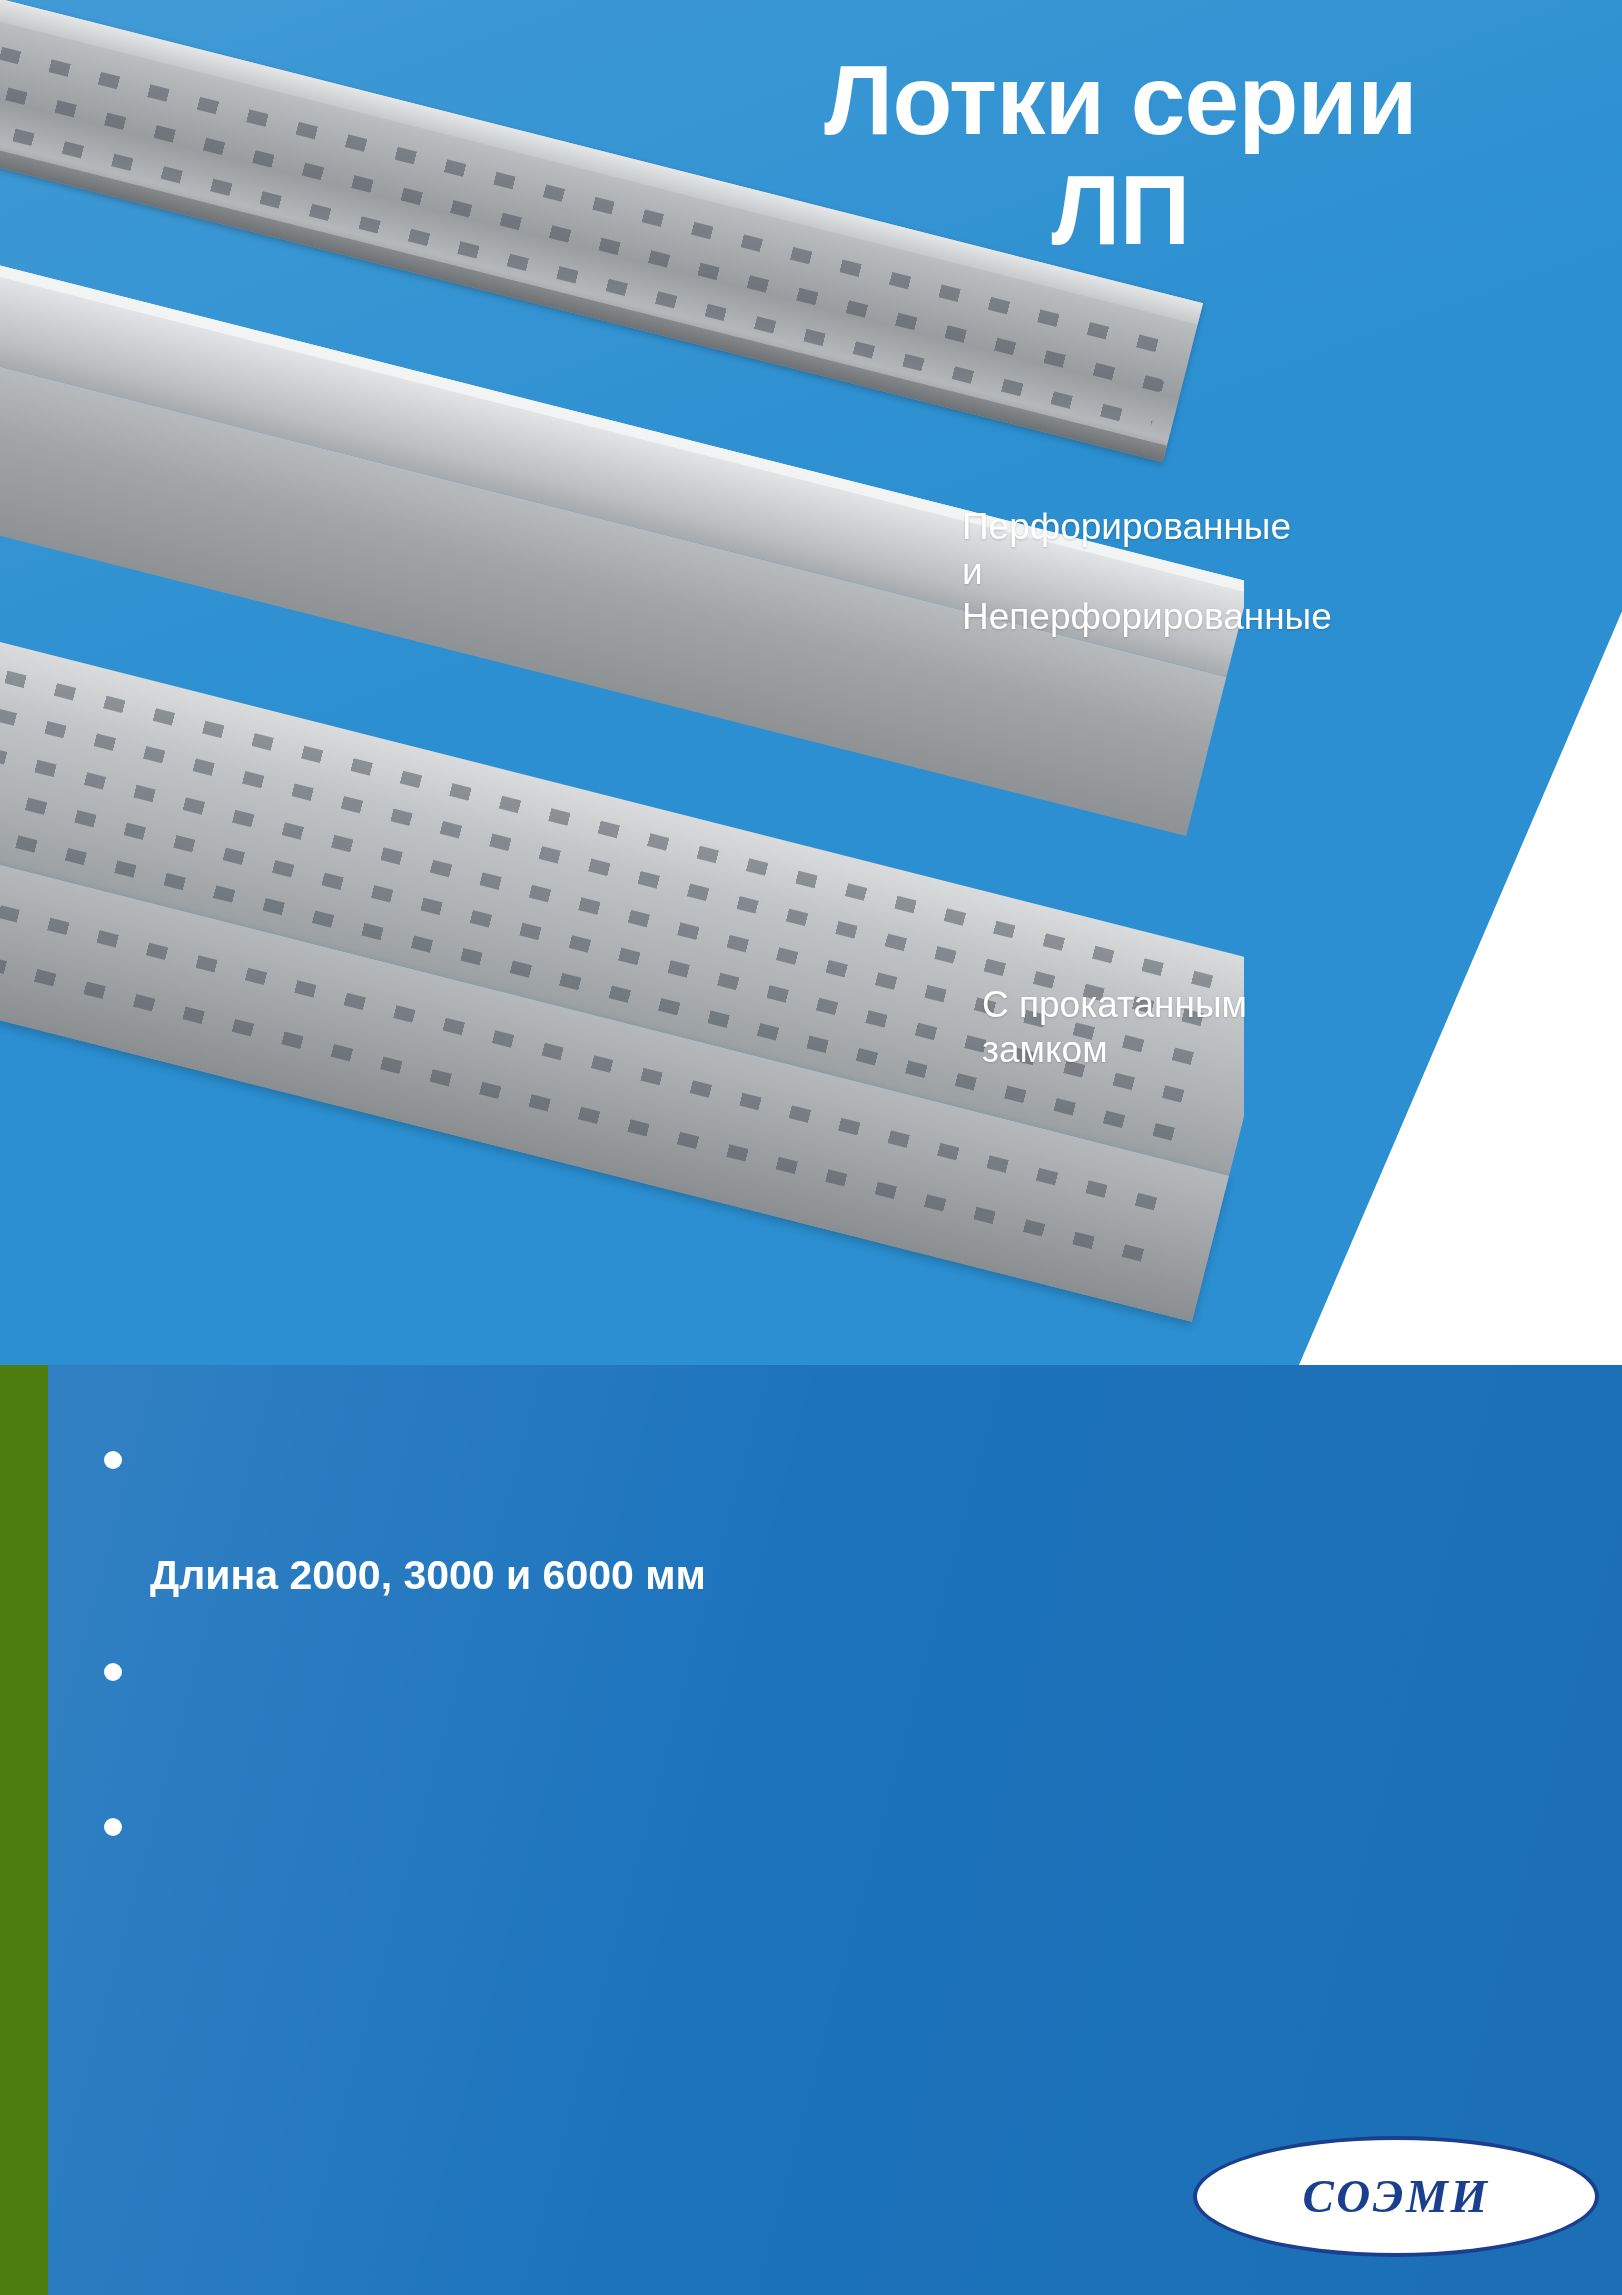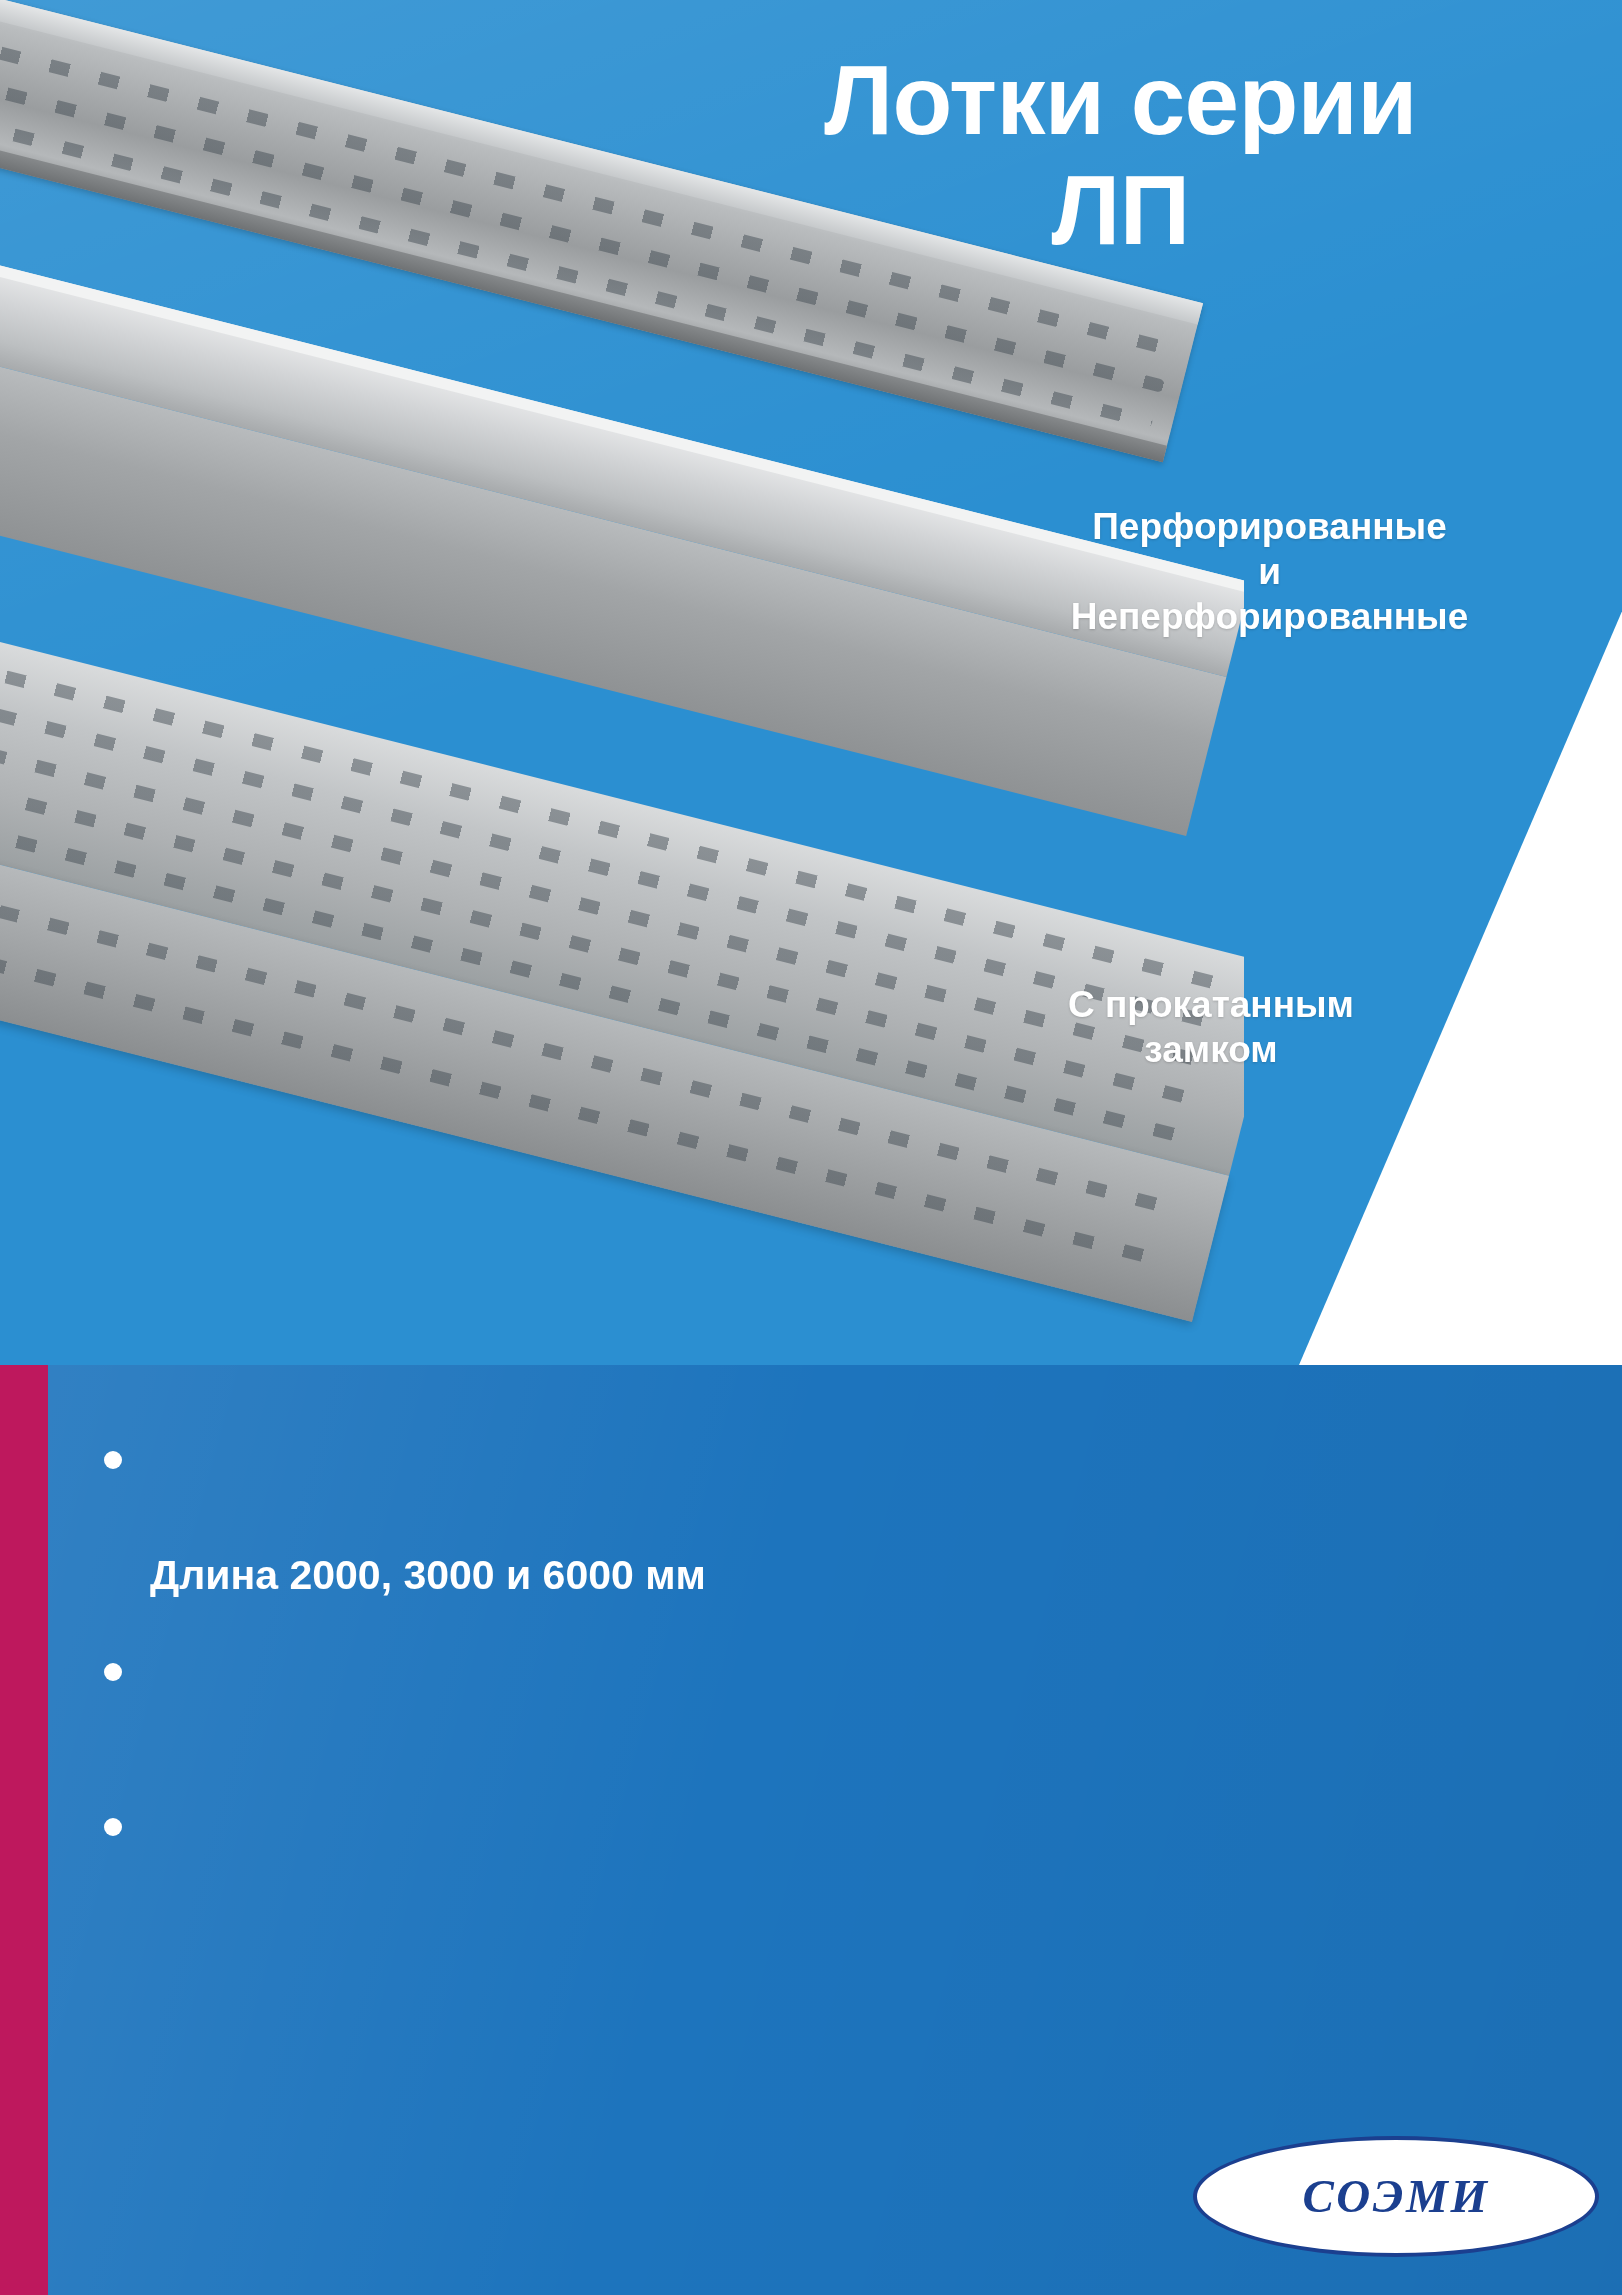--- a/index.html
+++ b/index.html
@@ -8,21 +8,21 @@
     background: #ffffff;
   }
   body {
     font-family: "Liberation Sans", sans-serif;
   }
   .page {
     position: relative;
     width: 1623px;
     height: 2295px;
     overflow: hidden;
-    background: #be185d;
+    background: #4d7c0f;
   }
 
   
   .hero {
     position: absolute;
     left: 0;
     top: 0;
     width: 1623px;
     height: 1365px;
     overflow: hidden;
@@ -64,22 +64,21 @@
     font-weight: bold;
     line-height: 1.12;
     letter-spacing: -0.7px;
     white-space: pre-line;
   }
 
   
   .callout {
     position: absolute;
     color: #ffffff;
-    font-weight: bold;
-    text-align: center;
+    font-weight: normal;
     line-height: 1.22;
     white-space: pre-line;
     text-shadow: 0 1.3px 2.6px rgba(0,0,0,0.18);
   }
   .callout-perf {
     left: 962px;
     top: 504px;
     width: 615px;
     font-size: 37px;
   }

